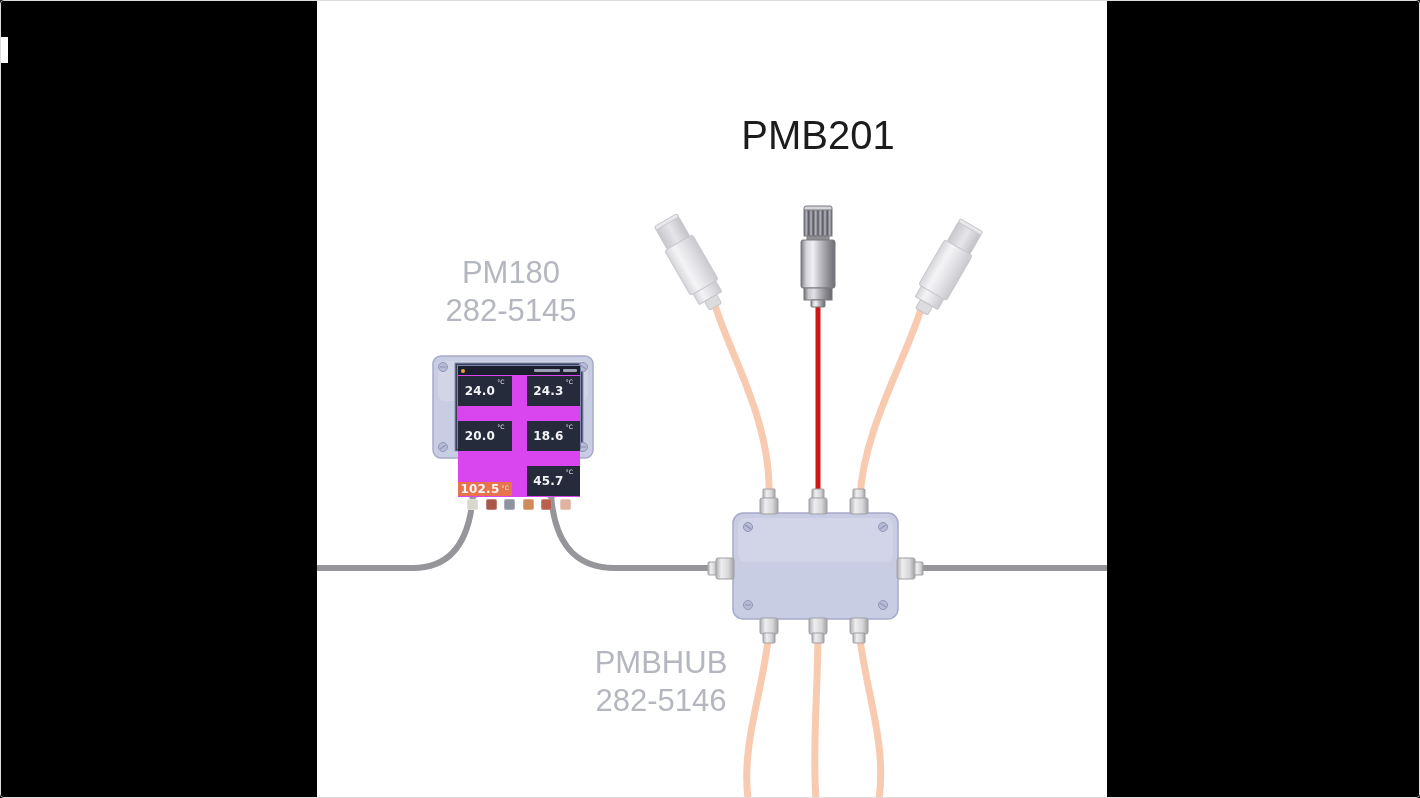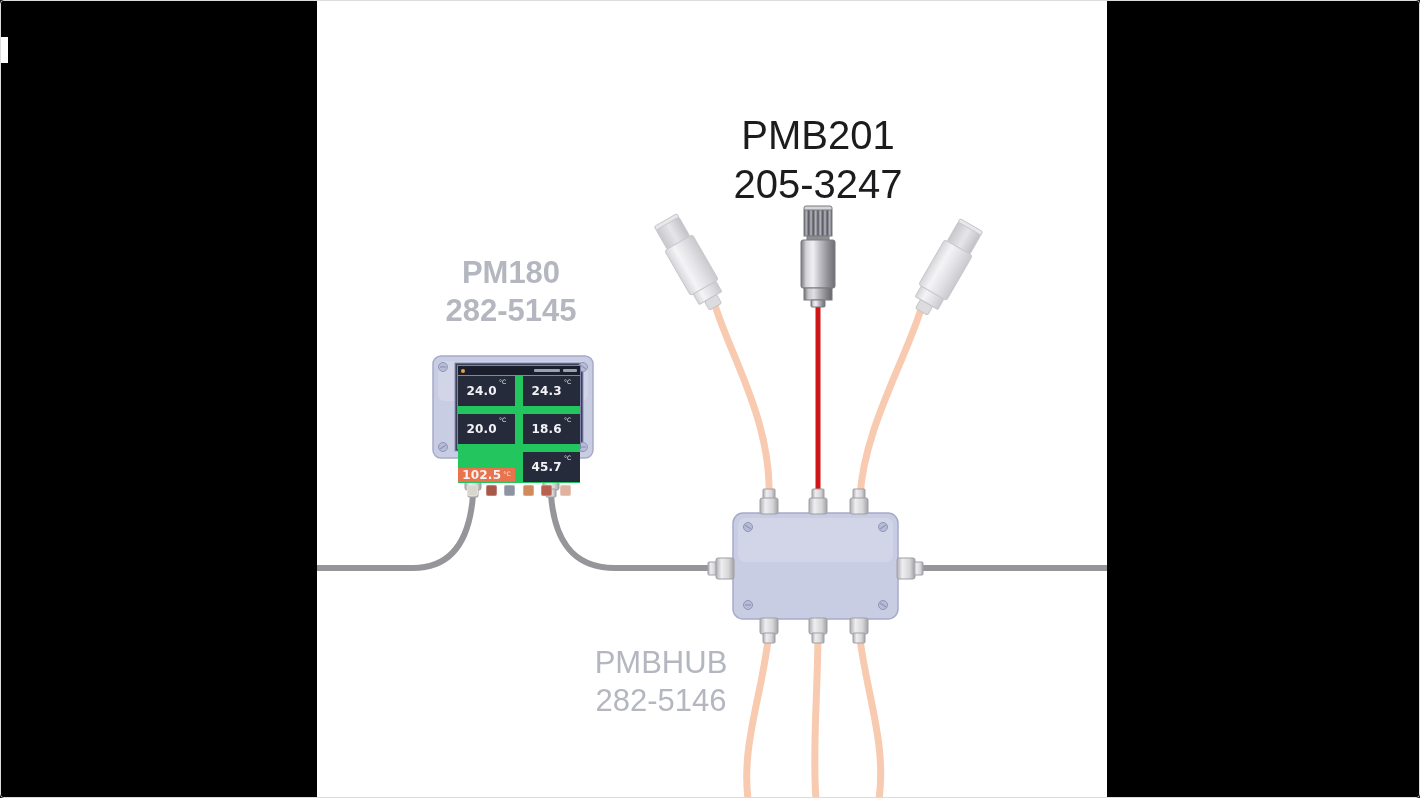--- a/index.html
+++ b/index.html
@@ -41,21 +41,21 @@
   .screen { position:absolute; left:140px; top:364px; width:124px; height:84px;
             background:var(--screen-bg,#272b3a); border:1px solid #7d85aa;
             box-sizing:border-box; display:flex; flex-direction:column;
             font-family:"DejaVu Sans",sans-serif; }
   .screen-status { height:9px; flex:none; display:flex; align-items:center; gap:3px;
                    padding:0 3px; background:#1b1f2d; }
   .s-dot { width:4px; height:4px; border-radius:50%; background:#e8a33c; flex:none; }
   .s-bar { height:3px; background:#9aa0b4; border-radius:1px; flex:none; }
   .s-spacer { flex:1; }
   .screen-grid { flex:1; display:grid; grid-template-columns:1fr 1fr; grid-auto-rows:1fr;
-                 gap:8px; background:#22c55e; padding:1px 0; }
+                 gap:15px; background:#d946ef; padding:1px 0; }
   .cell { background:#262b3b; display:flex; align-items:center; justify-content:center;
           color:var(--reading-text,#f2f3f6); font-weight:bold; font-size:12px; letter-spacing:.2px; }
   .cell.alarm { background:var(--alarm-cell,#e8744e);margin-top:16px; }
   .unit { font-size:6px; font-weight:normal; margin-left:2px; align-self:flex-start; margin-top:2px; }
   .screen-toolbar { height:15px; flex:none; display:flex; align-items:center;
                     justify-content:space-evenly; padding:0 2px; }
   .t-icon { width:11px; height:11px; border-radius:2px; box-sizing:border-box;
             border:1px solid rgba(255,255,255,.25); }
 </style>
 </head>
@@ -255,23 +255,22 @@
         <span class="t-icon" style="background: rgb(168, 88, 72);"></span>
         <span class="t-icon" style="background: rgb(142, 147, 162);"></span>
         <span class="t-icon" style="background: rgb(208, 138, 92);"></span>
         <span class="t-icon" style="background: rgb(185, 97, 78);"></span>
         <span class="t-icon" style="background: rgb(224, 178, 160);"></span>
       </div>
     </div>
 
     <div class="label dark" style="left:501px; top:110px;">
       <div>PMB201</div>
-      <div>205-3247</div>
-    </div>
-    <div class="label muted" style="left:194px; top:253px;font-weight:bold;">
+    </div>
+    <div class="label muted" style="left:194px; top:253px;">
       <div>PM180</div>
       <div>282-5145</div>
     </div>
     <div class="label muted" style="left:344px; top:643px;">
       <div>PMBHUB</div>
       <div>282-5146</div>
     </div>
 
   </div>
 </div>

